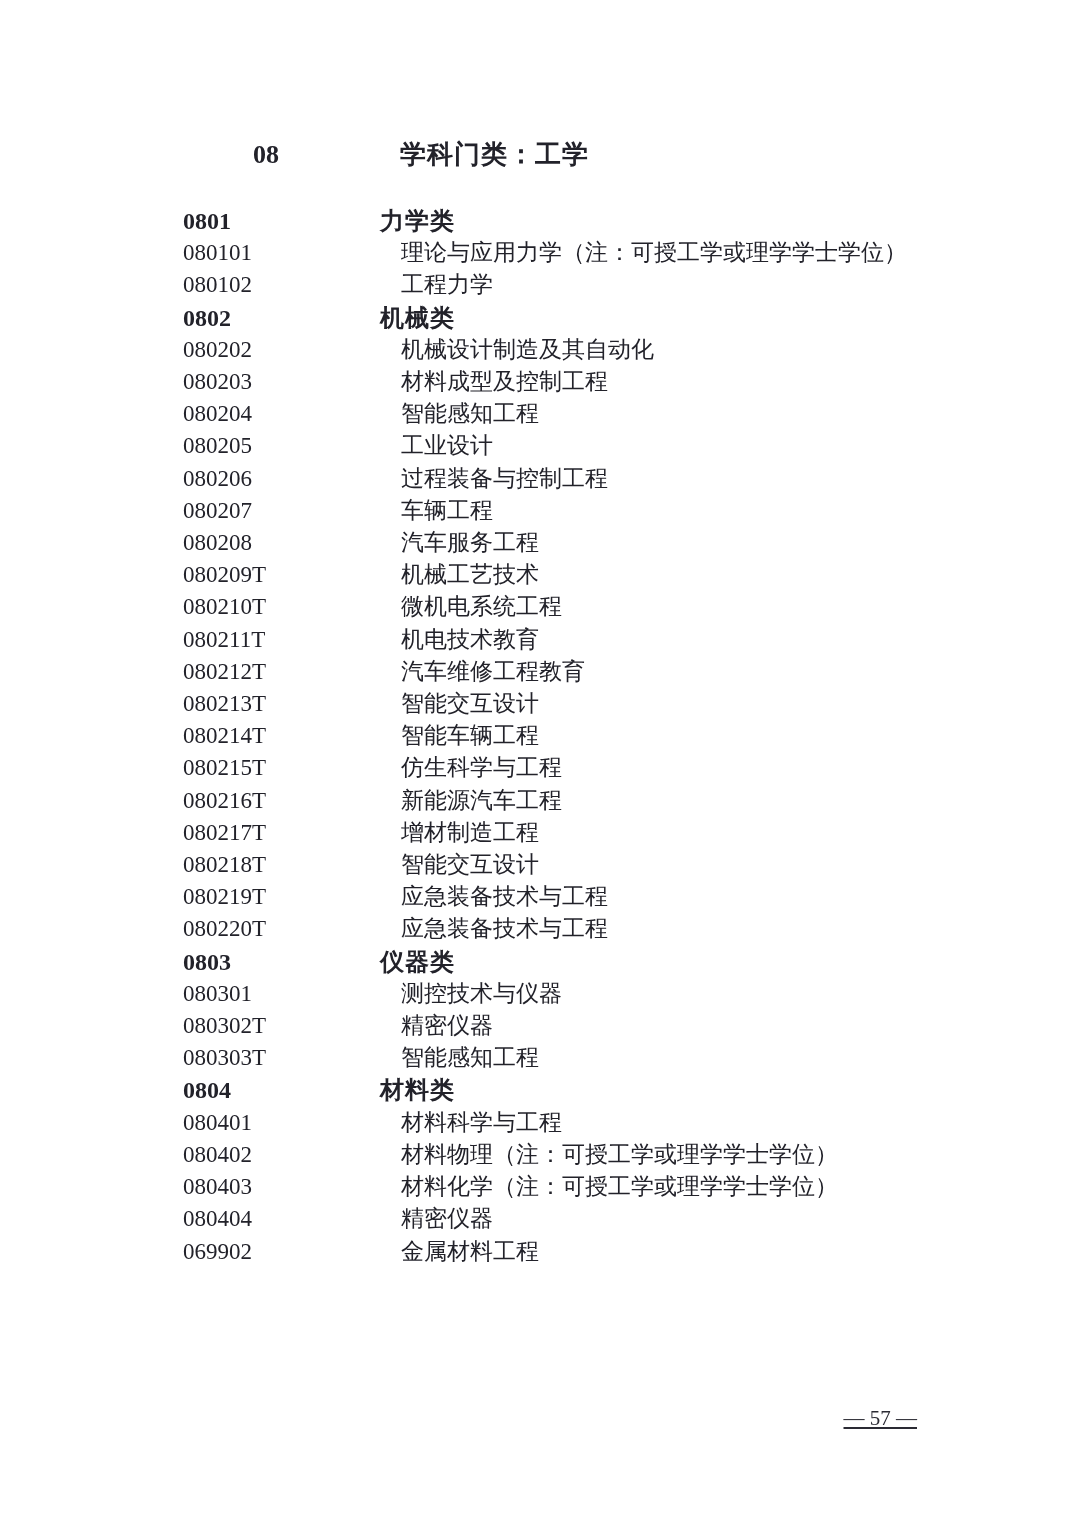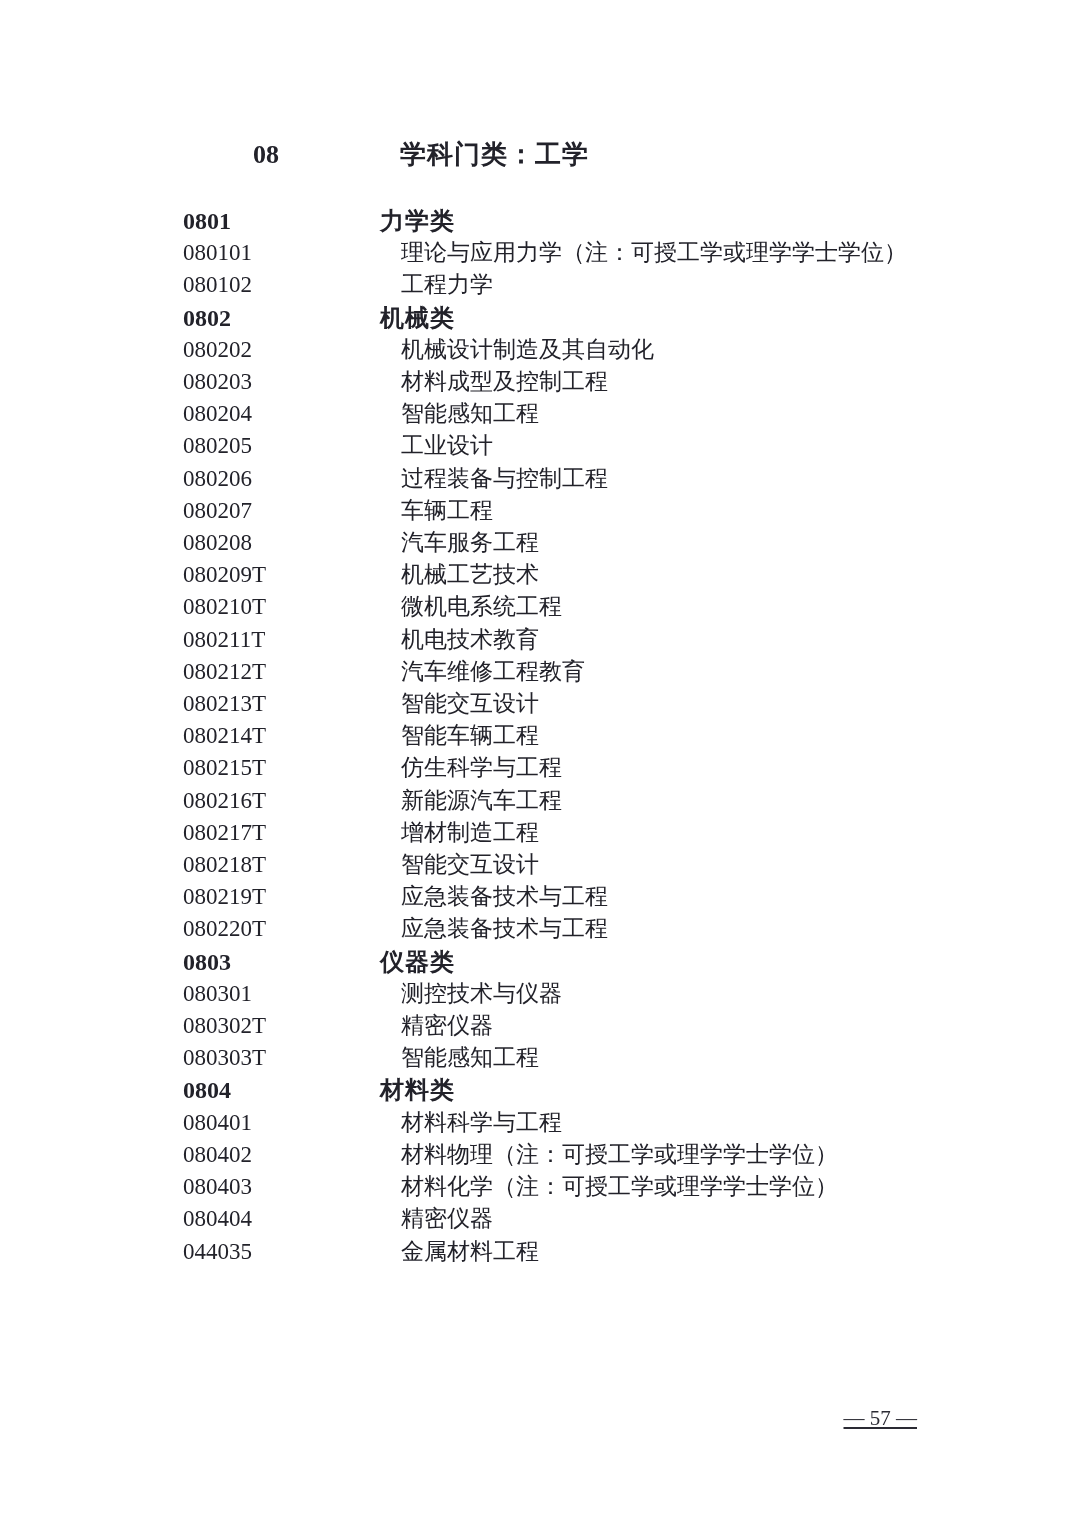--- a/index.html
+++ b/index.html
@@ -76,18 +76,18 @@
         <div class="row"><span class="code">080301</span><span class="name">测控技术与仪器</span></div>
         <div class="row"><span class="code">080302T</span><span class="name">精密仪器</span></div>
         <div class="row"><span class="code">080303T</span><span class="name">智能感知工程</span></div>
       </div>
       <div class="section">
         <div class="row cat"><span class="code">0804</span><span class="name">材料类</span></div>
         <div class="row"><span class="code">080401</span><span class="name">材料科学与工程</span></div>
         <div class="row"><span class="code">080402</span><span class="name">材料物理（注：可授工学或理学学士学位）</span></div>
         <div class="row"><span class="code">080403</span><span class="name">材料化学（注：可授工学或理学学士学位）</span></div>
         <div class="row"><span class="code">080404</span><span class="name">精密仪器</span></div>
-        <div class="row"><span class="code">044035</span><span class="name">金属材料工程</span></div>
+        <div class="row"><span class="code">069902</span><span class="name">金属材料工程</span></div>
       </div>
     </div>
 </div>
 
 <div class="page-number">— 57 —</div>
 
 </body></html>

